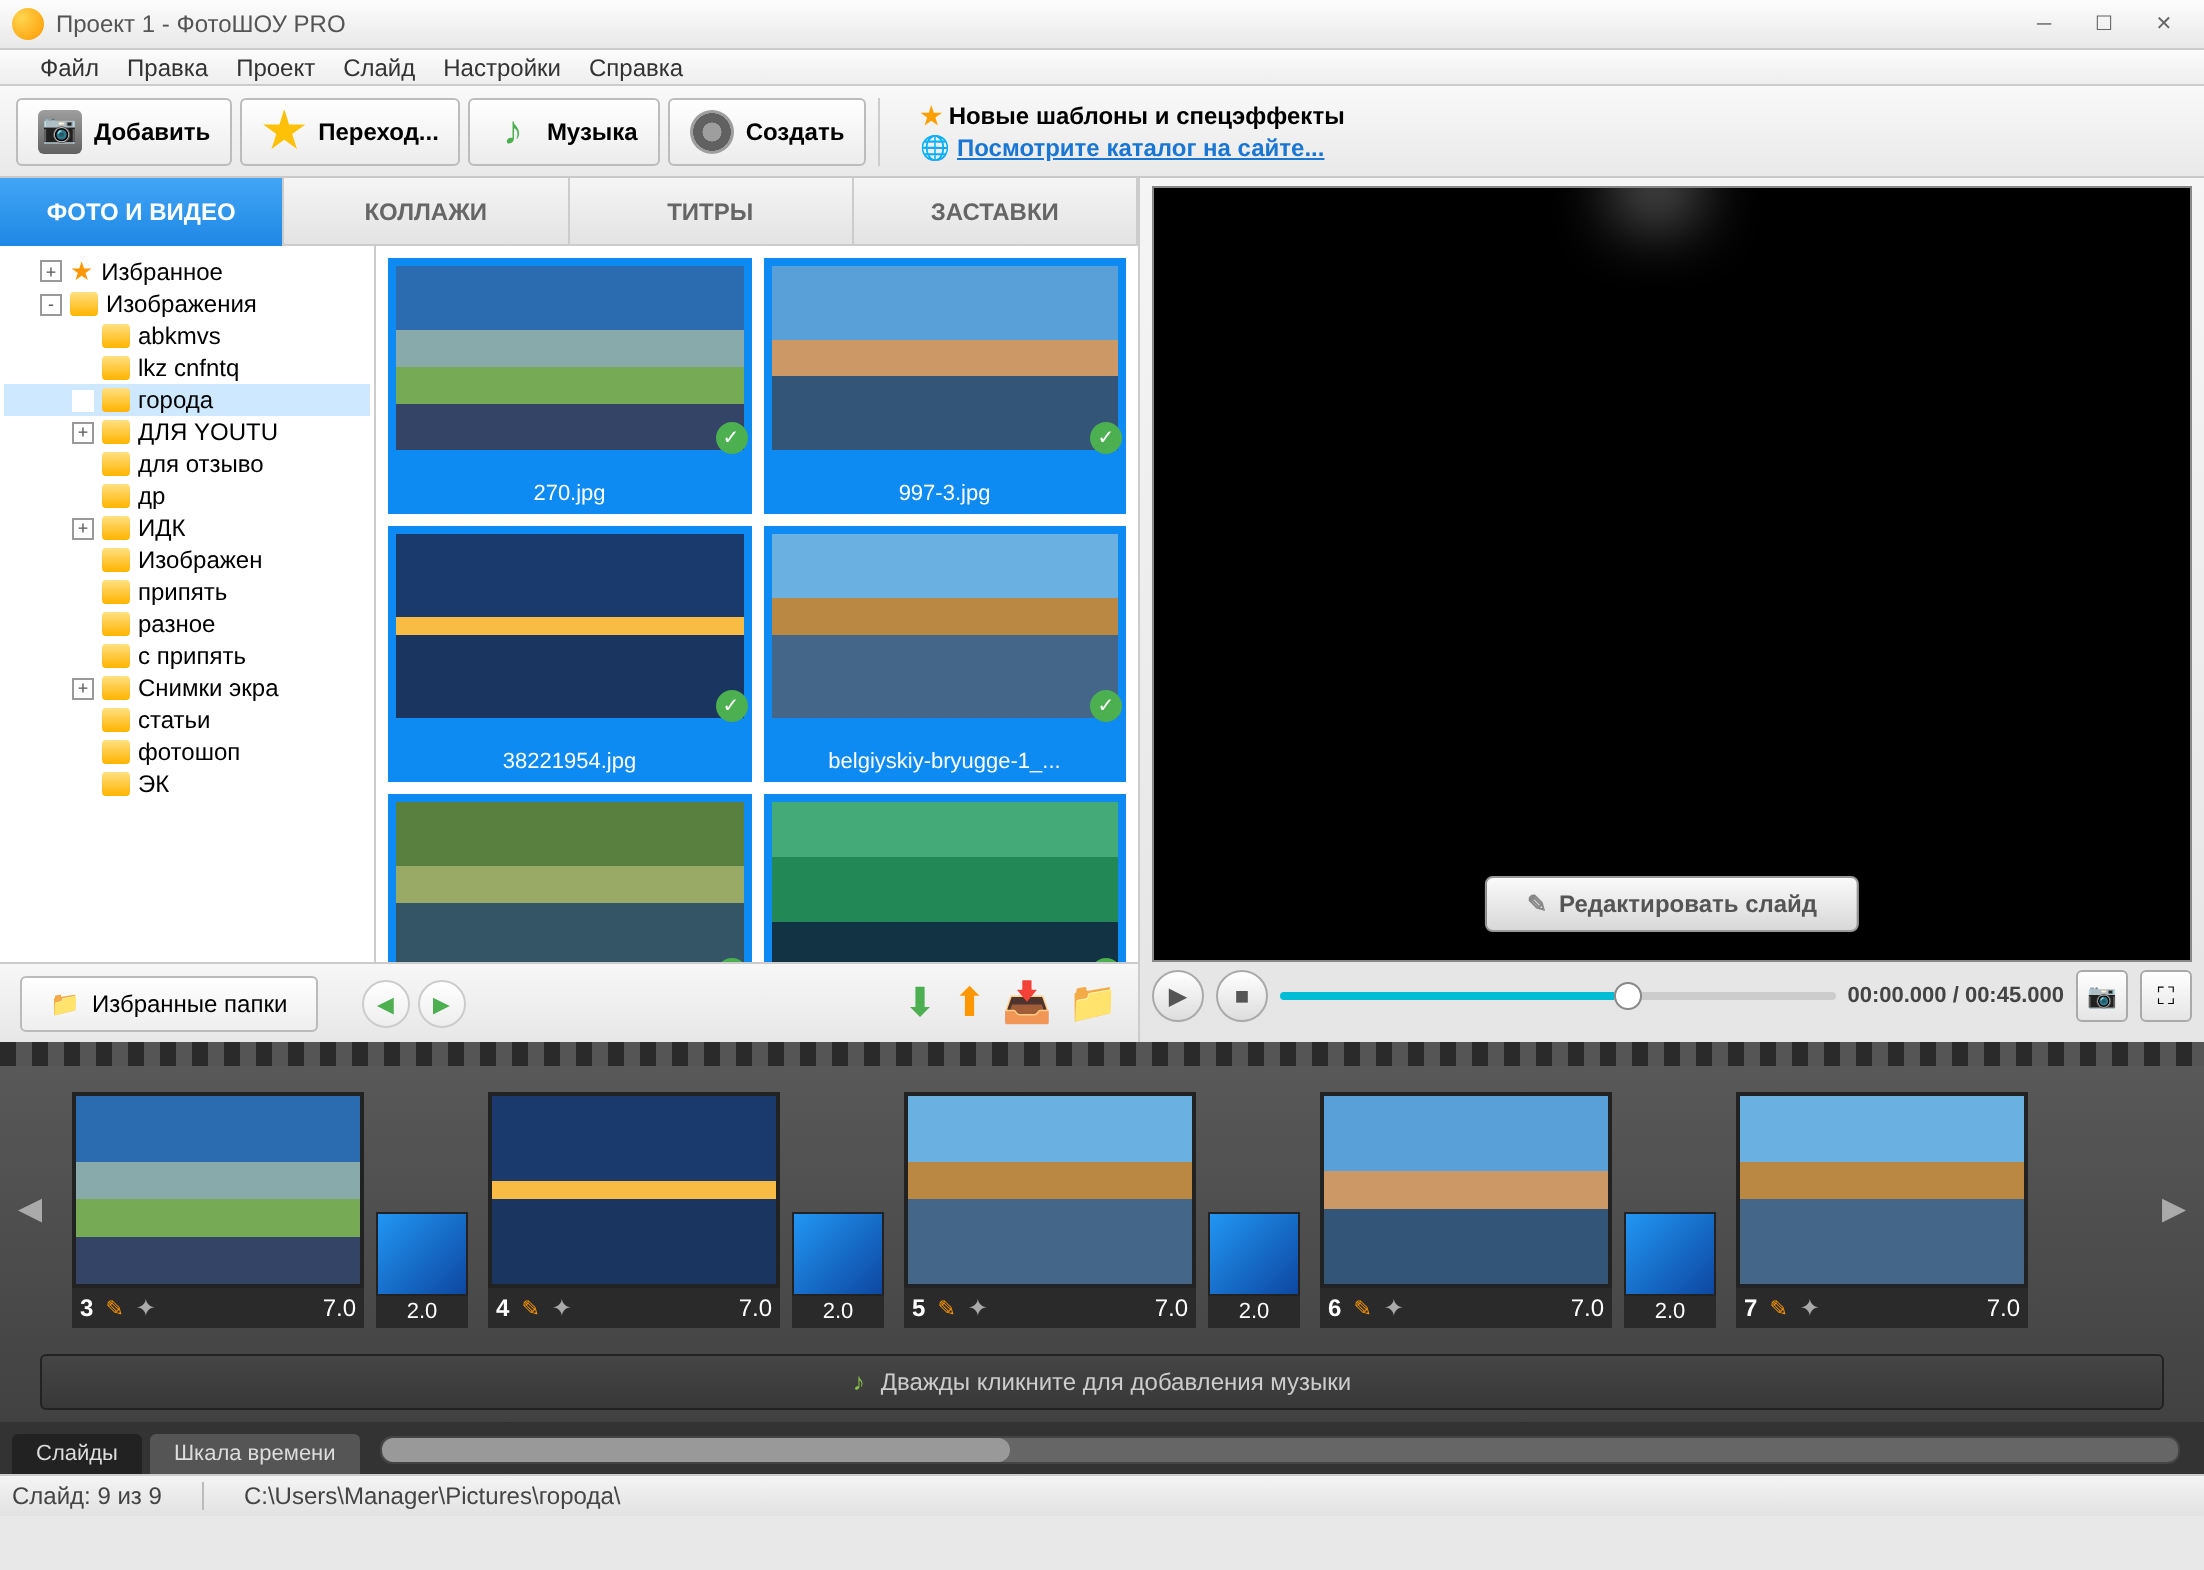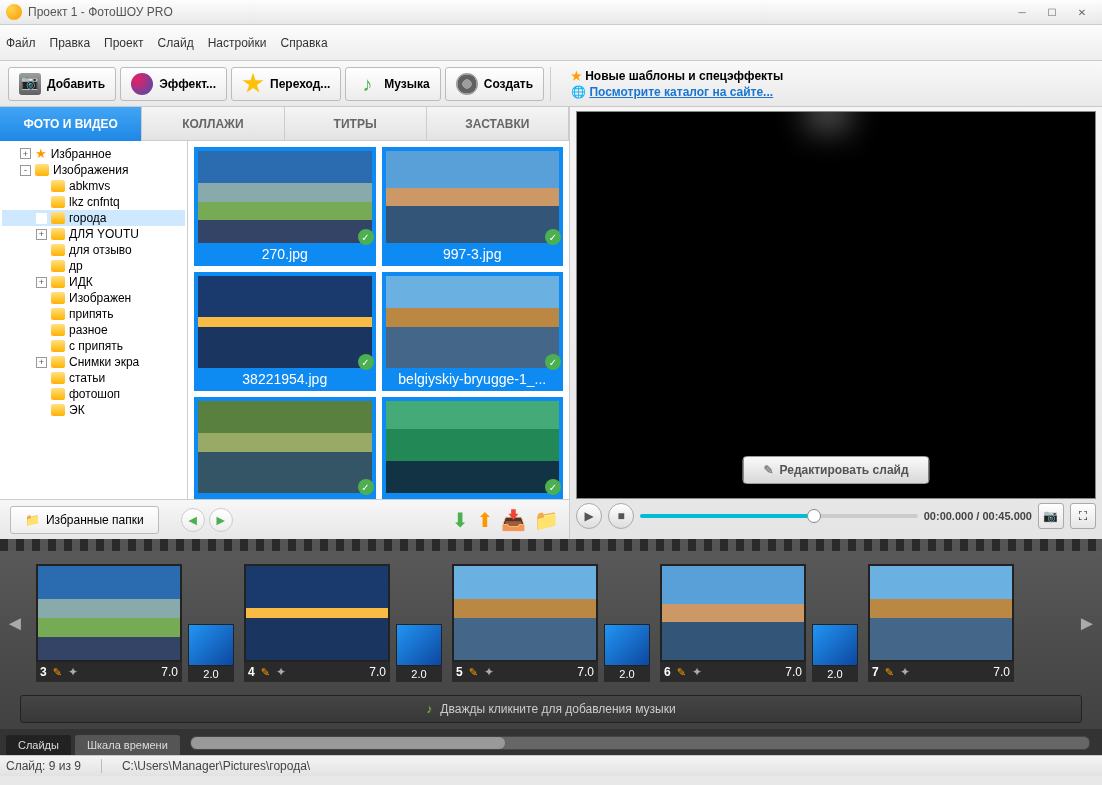--- a/index.html
+++ b/index.html
@@ -3,21 +3,21 @@
 <meta charset="utf-8">
 <style>
 * { box-sizing: border-box; margin: 0; padding: 0; font-family: "Segoe UI", Tahoma, sans-serif; font-size: 12px; }
 body { background: #e8e8e8; width: 1102px; height: 785px; overflow: hidden; display: flex; flex-direction: column; }
 .title-bar { height: 24px; background: linear-gradient(#fdfdfd,#e8e8e8); border-bottom: 1px solid #ccc; display: flex; align-items: center; padding: 12px 6px; }
 .title-bar .app-icon { width: 16px; height: 16px; background: radial-gradient(circle at 30% 30%, #ffd54f, #ff9800); border-radius: 50%; margin-right: 6px; }
 .title-bar .title { color: #555; }
 .win-controls { margin-left: auto; display: flex; gap: 2px; }
 .win-btn { width: 28px; height: 18px; display: flex; align-items: center; justify-content: center; color: #666; font-size: 10px; }
 
-.menu-bar { height: 36px; background: linear-gradient(#fcfcfc,#eee); border-bottom: 1px solid #ccc; display: flex; align-items: center; padding: 0 6px; gap: 14px; color: #333; }
+.menu-bar { height: 18px; background: linear-gradient(#fcfcfc,#eee); border-bottom: 1px solid #ccc; display: flex; align-items: center; padding: 0 20px; gap: 14px; color: #333; }
 
 .toolbar { height: 46px; background: linear-gradient(#f9f9f9,#e9e9e9); border-bottom: 1px solid #c9c9c9; display: flex; align-items: center; padding: 4px 8px; gap: 4px; font-weight: bold; }
 .tool-btn { display: flex; align-items: center; gap: 6px; height: 34px; padding: 0 10px; background: linear-gradient(#fff,#ececec); border: 1px solid #bcbcbc; border-radius: 3px; cursor: pointer; }
 .tool-sep { width:1px; height:34px; background:#ccc; margin:0 2px; }
 .tool-icon { width: 22px; height: 22px; border-radius: 4px; display: inline-block; }
 .i-add{background:linear-gradient(#9e9e9e,#616161);border-radius:3px;position:relative}
 .i-add::after{content:"📷";font-size:14px;position:absolute;left:2px;top:1px}
 .i-fx{background:radial-gradient(circle at 30% 30%,#e91e63,#3f51b5);border-radius:50%}
 .i-star{background:#ffc107;clip-path:polygon(50% 0%,61% 35%,98% 35%,68% 57%,79% 91%,50% 70%,21% 91%,32% 57%,2% 35%,39% 35%)}
 .i-music{color:#4caf50;font-size:20px;line-height:22px;text-align:center}
@@ -44,21 +44,21 @@
 .tree-item .folder{width:14px;height:12px;background:linear-gradient(#ffe082,#ffb300);border-radius:2px}
 .tree-item .star-fav{color:#ff9800;font-size:13px}
 .tree-item.selected{background:#cde8ff}
 .tree-indent-1{padding-left:18px}
 .tree-indent-2{padding-left:34px}
 
 .thumb-grid { flex:1; background:#fff; padding:6px; overflow-y:auto; display:grid; grid-template-columns:1fr 1fr; gap:6px; align-content:start; position:relative; }
 .thumb-cell { background:#0d8bf2; padding:4px; display:flex; flex-direction:column; align-items:center; }
 .thumb-img { width:100%; height:92px; position:relative; }
 .thumb-check { position:absolute; right:-2px; bottom:-2px; width:16px; height:16px; background:#4caf50; border-radius:50%; color:#fff; font-size:10px; display:flex; align-items:center; justify-content:center; }
-.thumb-label { color:#fff; font-size:14px; padding-top:3px; text-align:center; }
+.thumb-label { color:#fff; font-size:11px; padding-top:16px; text-align:center; }
 
 .bottom-tools { height:40px; background:linear-gradient(#f7f7f7,#e7e7e7); border-top:1px solid #ccc; display:flex; align-items:center; padding:0 10px; gap:10px; }
 .fav-btn { height:28px; padding:0 14px; background:linear-gradient(#fff,#eee); border:1px solid #bbb; border-radius:3px; display:flex; align-items:center; gap:6px; }
 .nav-arrows { display:flex; gap:4px; margin-left:12px; }
 .nav-btn { width:24px; height:24px; border:1px solid #ccc; border-radius:50%; background:linear-gradient(#fff,#eee); display:flex; align-items:center; justify-content:center; font-size:14px; font-weight:bold }
 .action-arrows { margin-left:auto; display:flex; gap:8px; }
 .action-arrows span { font-size:20px; }
 
 .preview-pane { flex:1; display:flex; flex-direction:column; background:linear-gradient(#f5f5f5,#e5e5e5); padding:4px 6px 6px 6px; }
 .preview-box { flex:1; background:#000; border:1px solid #888; position:relative; overflow:hidden; }
@@ -132,24 +132,20 @@
   <span>Настройки</span>
   <span>Справка</span>
 </div>
 
 <div class="toolbar">
   <div class="tool-btn">
       <span class="tool-icon i-add"></span>
       <span>Добавить</span>
     </div>
   <div class="tool-btn">
-      <span class="tool-icon i-fx"></span>
-      <span>Эффект...</span>
-    </div>
-  <div class="tool-btn">
       <span class="tool-icon i-star"></span>
       <span>Переход...</span>
     </div>
   <div class="tool-btn">
       <span class="tool-icon i-music">♪</span>
       <span>Музыка</span>
     </div>
   <div class="tool-btn">
       <span class="tool-icon i-create"></span>
       <span>Создать</span>

